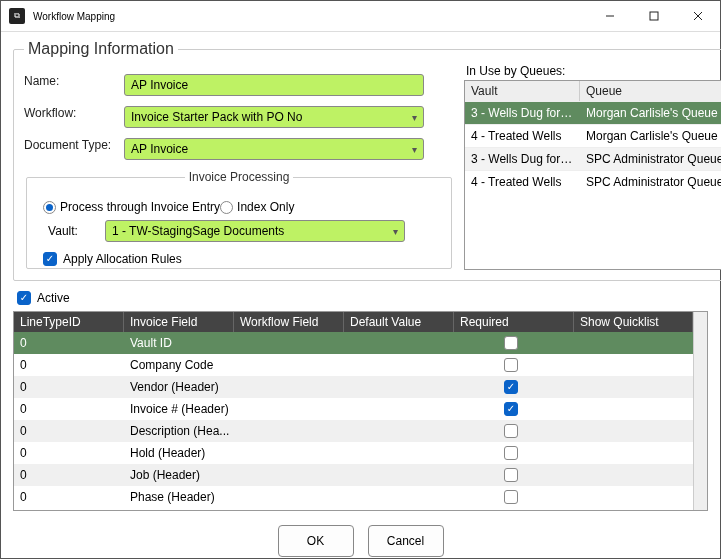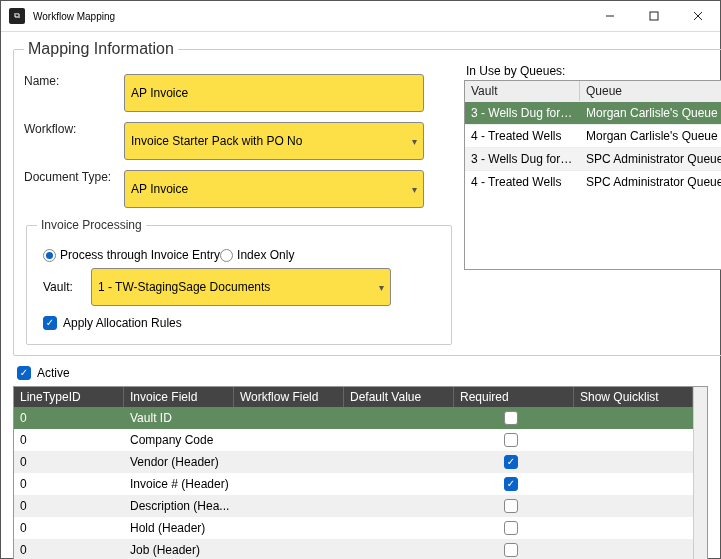--- a/index.html
+++ b/index.html
@@ -11,31 +11,31 @@
   .titlebar .win-btn { width: 44px; height: 30px; display:flex; align-items:center; justify-content:center; cursor:pointer; }
   .titlebar .win-btn svg { width:10px; height:10px; }
   .content { flex: 1; padding: 8px 12px 0 12px; position: relative; }
   fieldset.mapping { border: 1px solid #ccc; border-radius: 2px; padding: 6px 10px 10px 10px; margin: 0; position: relative; }
   fieldset.mapping > legend { font-size: 16px; padding: 0 4px; color: #333; }
   .upper { display: flex; gap: 10px; }
   .left-col { flex: 0 0 430px; }
   .right-col { flex: 1; }
   .form-row { display: flex; align-items: flex-start; margin: 10px 0; }
   .form-row label { width: 100px; color: #222; }
-  .text-input, .select-input { height: 38px; border: 1px solid #888; border-radius: 3px; padding: 0 6px; background: #fde047; }
+  .text-input, .select-input { height: 22px; border: 1px solid #888; border-radius: 3px; padding: 0 6px; background: #bef264; }
   .text-input { width: 300px; }
   .select-input { width: 300px; display:flex; align-items:center; justify-content:space-between; cursor:pointer;}
   .select-input .chev { font-size:10px; color:#555;}
-  fieldset.inv { border: 1px solid #ccc; border-radius: 2px; padding: 6px 10px 14px 10px; margin-top: 4px; }
+  fieldset.inv { border: 1px solid #ccc; border-radius: 2px; padding: 6px 10px 2px 10px; margin-top: 4px; text-align: center; }
   fieldset.inv > legend { font-size: 12px; padding: 0 4px; color: #333; }
   .radio-row { display:flex; gap: 0; align-items:center; margin: 10px 0 6px 6px;}
   .radio { width:13px; height:13px; border:1px solid #888; border-radius:50%; display:inline-flex; align-items:center; justify-content:center; margin-right:4px; background:#fff;}
   .radio.checked::after{ content:""; width:7px; height:7px; background:#0a63c9; border-radius:50%;}
   .radio-label{ display:flex; align-items:center; cursor:pointer;}
-  .vault-row { display:flex; align-items:center; gap:8px; margin:4px 0 10px 6px;}
+  .vault-row { display:flex; align-items:center; gap:22px; margin:4px 0 10px 6px;}
   .vault-row .select-input{ width: 300px;}
   .chk-row { display:flex; gap: 22px; align-items:center; margin-left:6px;}
   .chk { width:14px; height:14px; border:1px solid #888; border-radius:3px; display:inline-flex; align-items:center; justify-content:center; margin-right:6px; background:#fff;}
   .chk.checked{ background:#0a63c9; border-color:#0a63c9;}
   .chk.checked::after{ content:"✓"; color:#fff; font-size:10px; line-height:1;}
   .chk.disabled{ background:#e8e8e8; border-color:#bbb;}
   .chk-label{ display:flex; align-items:center; cursor:pointer;}
   .chk-label.disabled{ color:#888; cursor:default;}
   .in-use-label { font-size:12px; margin:0 0 2px 2px; }
   .queues-box { border:1px solid #999; height: 190px; background:#fff;}

